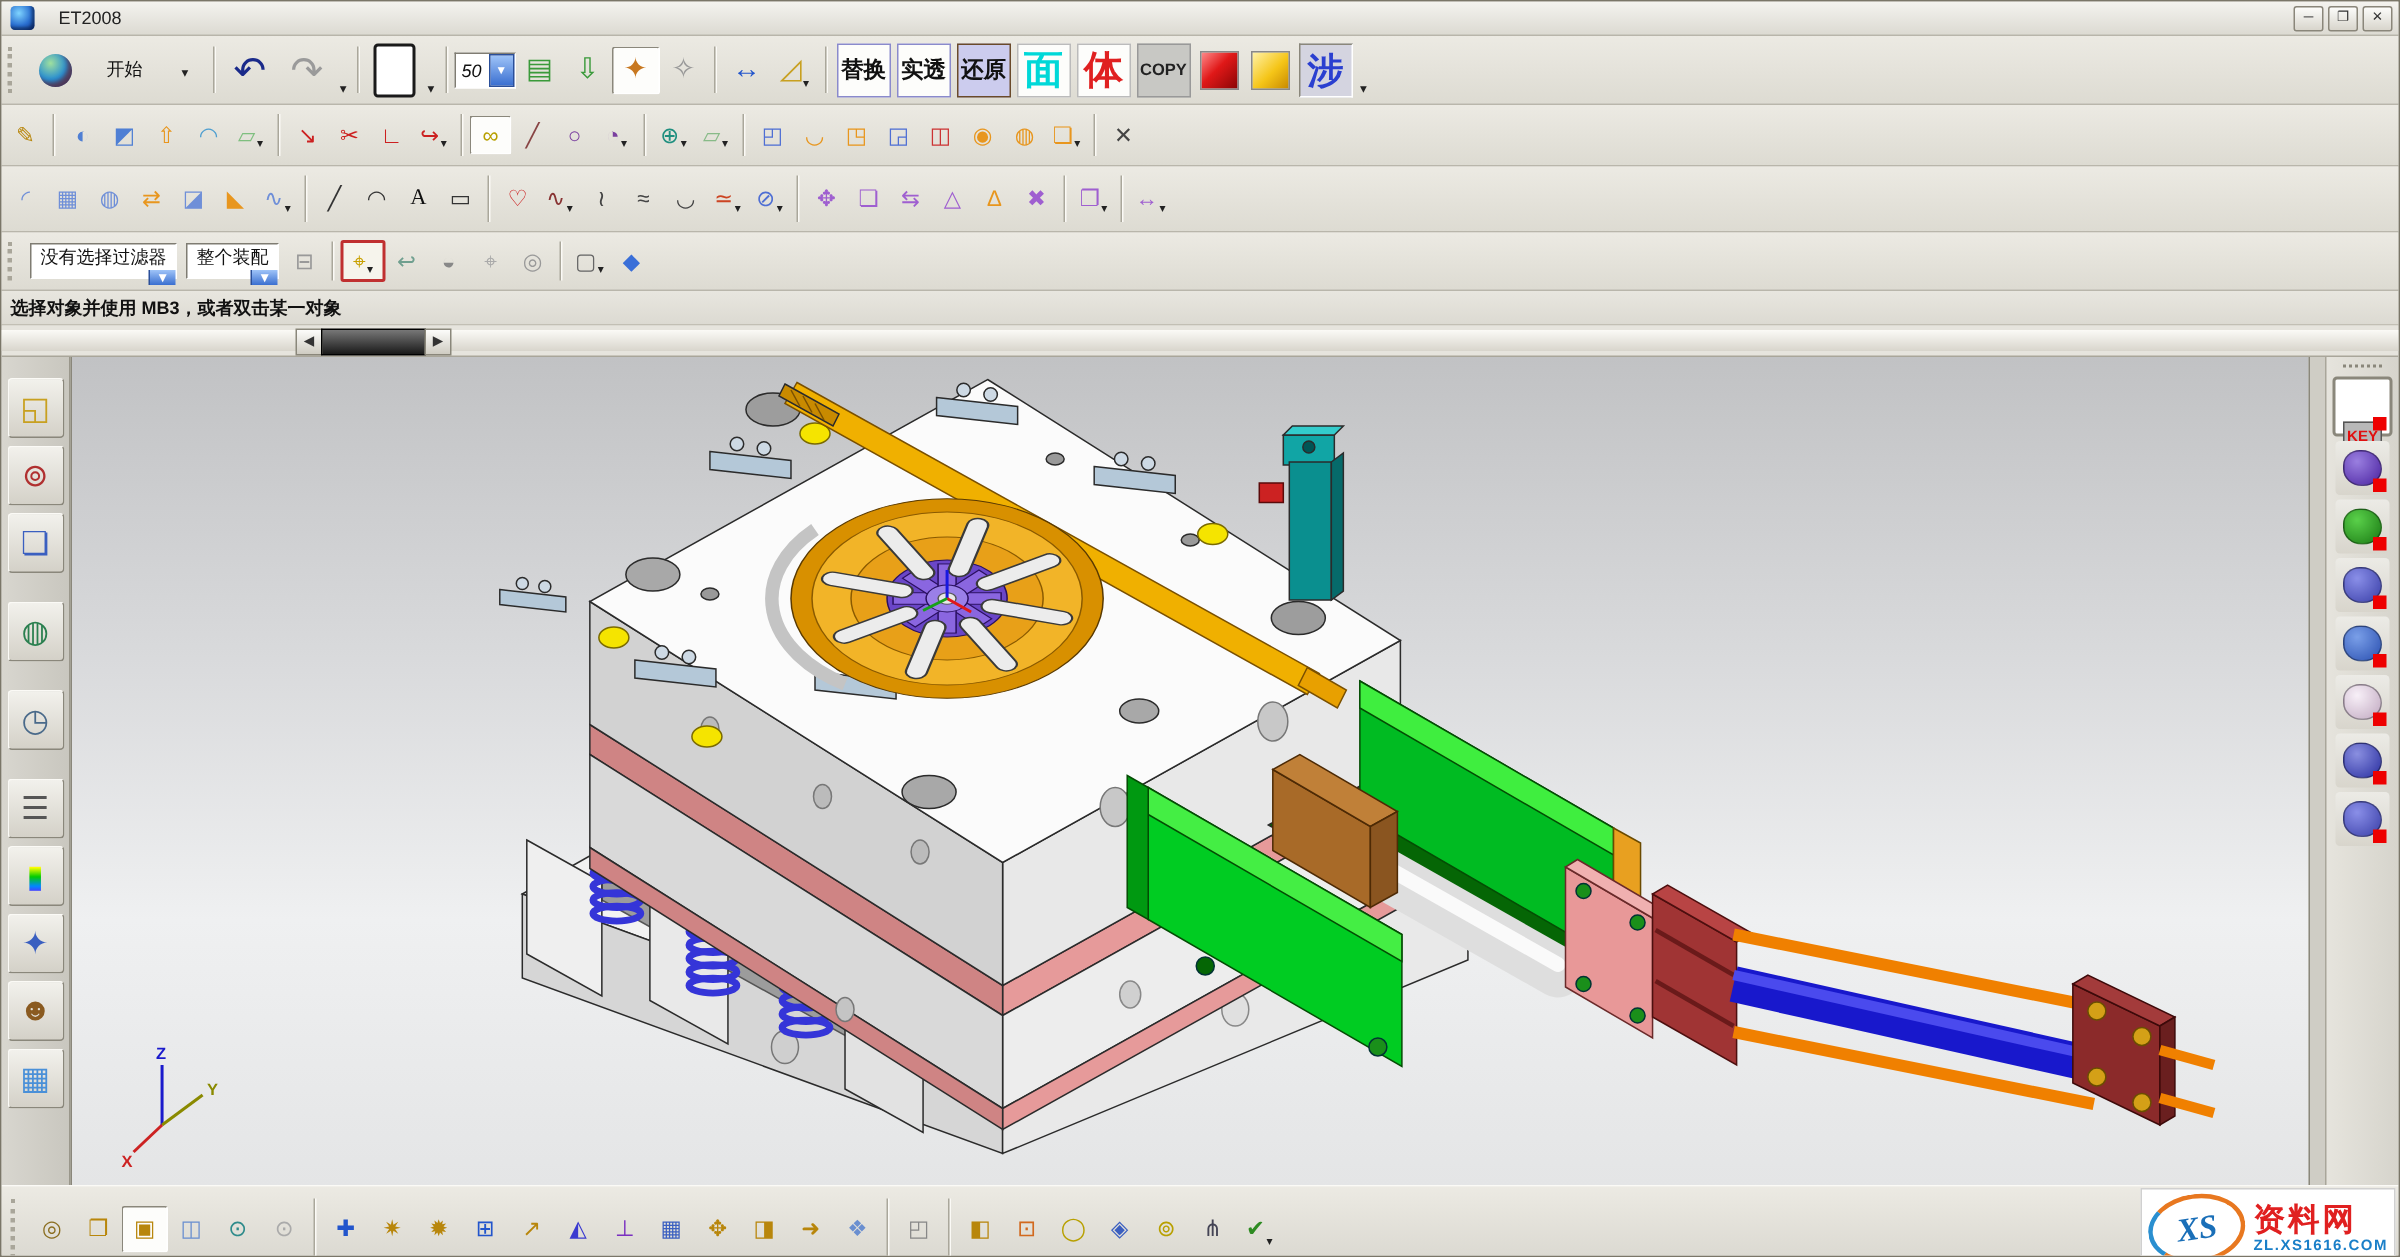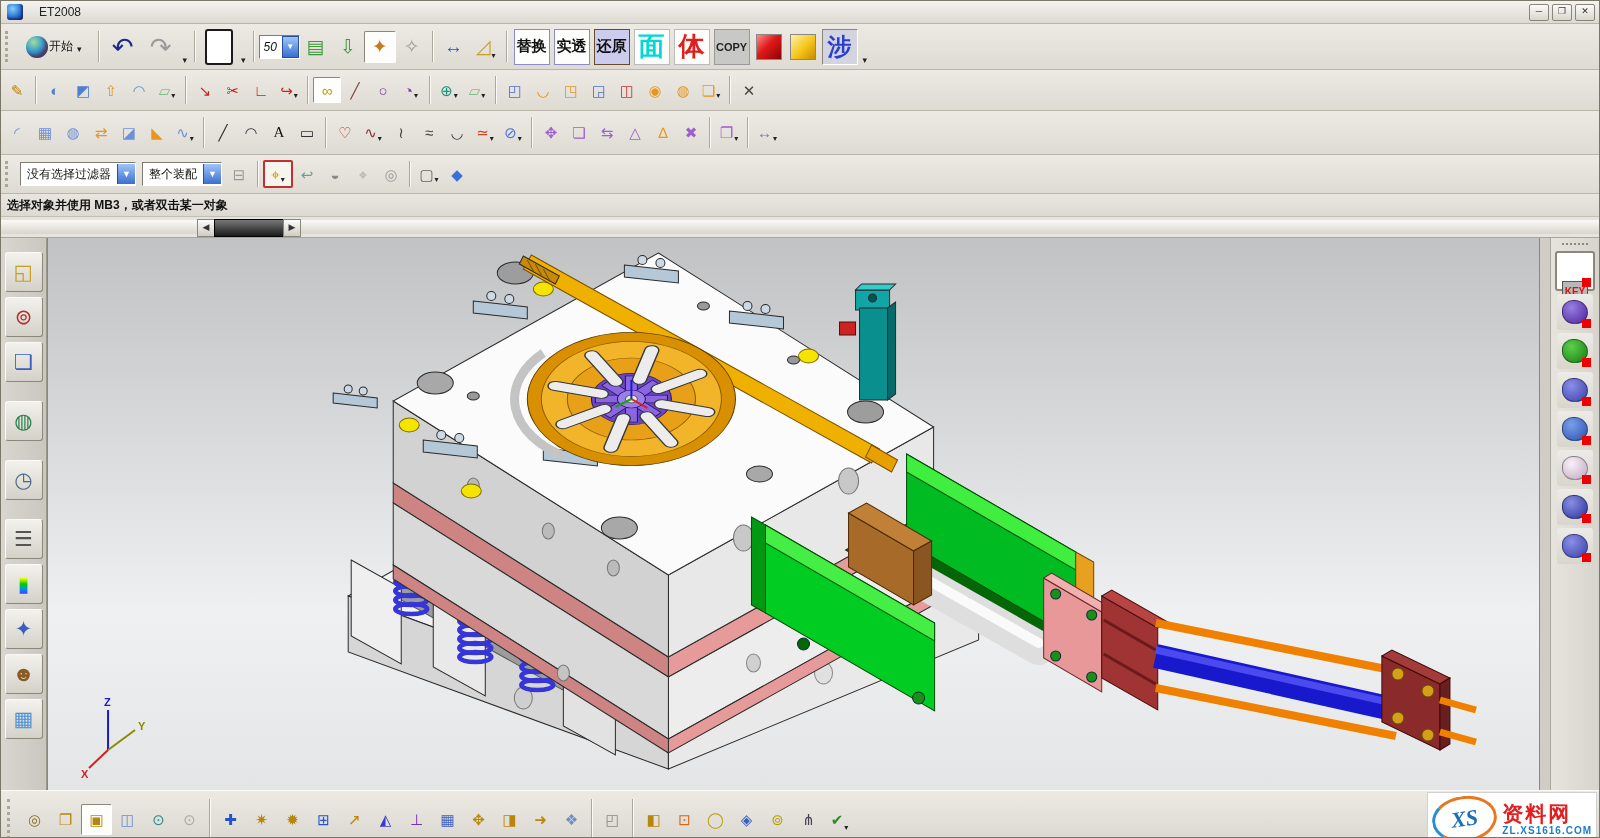--- a/index.html
+++ b/index.html
@@ -29,21 +29,21 @@
   .ic.small{width:26px;height:24px;}
   .ic.small .glyph{font-size:15px;}
   .ic.pressed{background:#fdfdfb;border:1px solid;border-color:#8a877b #fff #fff #8a877b;}
   .ic.redbox{border:2px solid #c03030;background:#f6f4ec;}
   .dd{font-size:8px;color:#222;margin-left:1px;align-self:flex-end;padding-bottom:2px;}
   .dd-solo{font-size:9px;color:#222;padding:0 3px;align-self:flex-end;padding-bottom:4px;}
   .rainbow{background:linear-gradient(180deg,#f00,#ff0,#0c0,#08f,#80f);
            -webkit-background-clip:text;background-clip:text;color:transparent!important;}
   
   .row1{height:45px;}
-  .startbtn{display:flex;align-items:center;gap:1px;padding:3px 8px;border:1px solid transparent;border-radius:2px;}
+  .startbtn{display:flex;align-items:center;gap:23px;padding:3px 8px;border:1px solid transparent;border-radius:2px;}
   .startico{width:22px;height:22px;border-radius:50%;
             background:radial-gradient(circle at 35% 28%,#9fe09f,#2a8fd0 50%,#0a3a8a);
             box-shadow:inset -3px -3px 3px rgba(120,20,20,.55);}
   .bigbtn{display:flex;align-items:center;justify-content:center;width:36px;height:36px;
           border:1px solid transparent;border-radius:2px;}
   .bigbtn .glyph{font-size:26px;line-height:1;}
   .viewstyle{width:24px;height:32px;background:#fff;border:2px solid #1a1a1a;border-radius:3px;}
   .spin{display:flex;align-items:center;background:#fff;border:1px solid;border-color:#7f7c72 #fff #fff #7f7c72;
         height:22px;padding-left:4px;font-style:italic;}
   .spin .val{width:18px;}
@@ -55,22 +55,22 @@
   .txtbtn.face{color:#00d8d8;font-size:26px;border-color:#bbb;}
   .txtbtn.body{color:#e02020;font-size:26px;border-color:#bbb;font-family:"Liberation Serif",serif;}
   .txtbtn.copy{background:#c8c8c4;border-color:#999;color:#222;font-size:11px;letter-spacing:0;line-height:10px;}
   .txtbtn.she{background:#d4d4e0;border:1px solid;border-color:#8a877b #fff #fff #8a877b;
               color:#2a3fd0;font-size:24px;font-weight:bold;}
   .minicube{width:24px;height:24px;margin:0 4px;border:1px solid #888;}
   .minicube.red{background:linear-gradient(135deg,#ff8a8a 0%,#e01818 45%,#8a0505 100%);}
   .minicube.yellow{background:linear-gradient(135deg,#fff2a8 0%,#f5c518 55%,#c88a00 100%);}
   
   .selbar{height:38px;}
-  .combo{display:flex;align-items:center;height:22px;background:#fff;border:1px solid;
-         border-color:#7f7c72 #fff #fff #7f7c72;margin:0 3px;}
+  .combo{display:flex;align-items:flex-end;height:22px;background:#fff;border:1px solid;
+         border-color:#7f7c72 #fff #fff #7f7c72;margin:0 3px;flex-direction:column;}
   .combo .cval{padding:0 6px;white-space:nowrap;}
   .combo .cbtn{width:17px;height:20px;background:linear-gradient(#9fc4f8,#3a6fd0);color:#fff;font-size:9px;
                display:flex;align-items:center;justify-content:center;border-left:1px solid #2a4f9a;}
   
   .promptbar{height:22px;display:flex;align-items:center;background:linear-gradient(#e8e6df,#dcdad2);
              border-bottom:1px solid #c2bfb4;padding-left:6px;font-weight:bold;}
   .hscroll{height:20px;background:#e6e4dd;border-bottom:1px solid #a9a69a;position:relative;}
   .hs-track{position:absolute;left:0;top:3px;right:0;height:14px;background:linear-gradient(#fbfaf6,#d8d5cc);
             border:1px solid #b0ad a2;}
   .hs-btn{position:absolute;top:2px;width:16px;height:16px;background:linear-gradient(#fcfcfa,#cfccc2);

